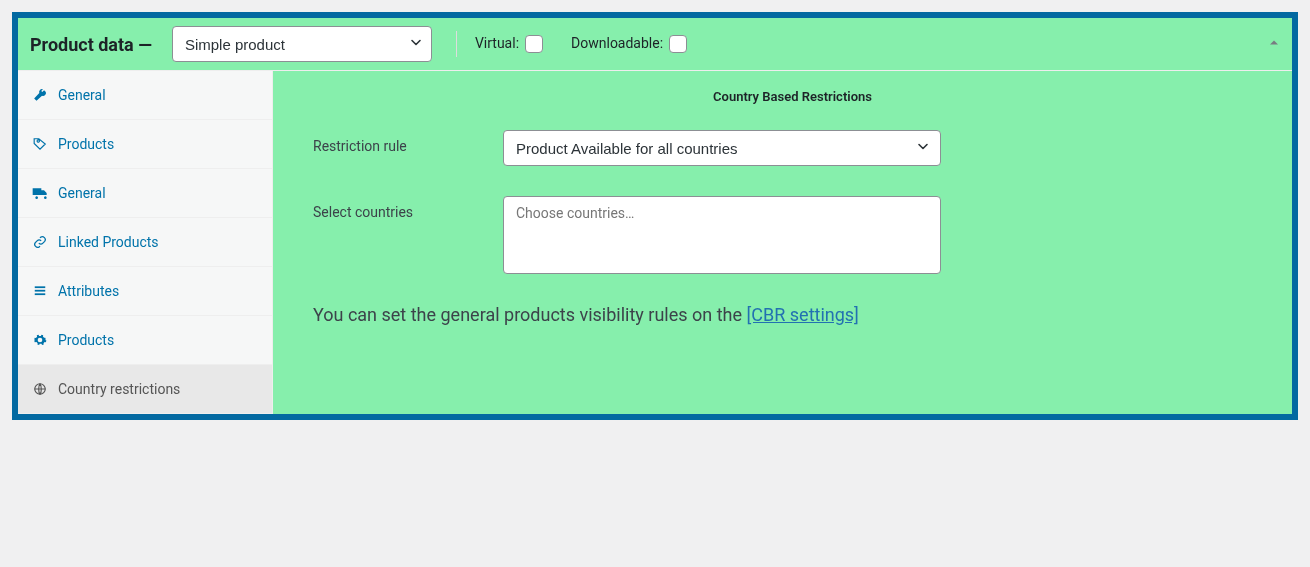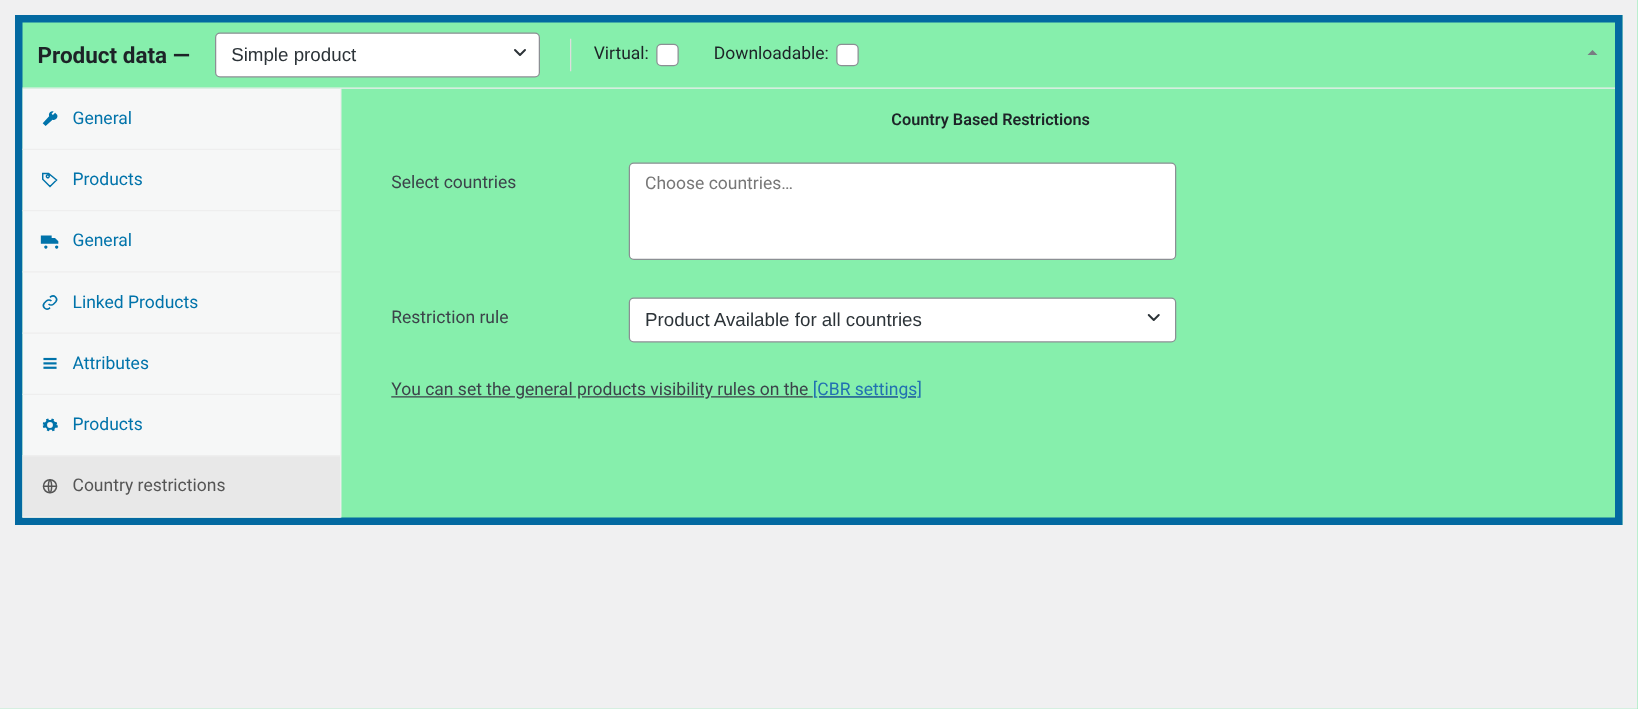--- a/index.html
+++ b/index.html
@@ -162,24 +162,23 @@
     width: 438px;
     min-height: 78px;
     border: 1px solid #8c8f94;
     border-radius: 4px;
     padding: 8px 12px;
     font-size: 14px;
     color: #777;
     background: #fff;
   }
   .hint {
-    font-size: 14px;
+    font-size: 18px;
     color: #3c434a;
     margin-top: 6px;
-    text-decoration: underline;
   }
   .hint a { color: #2271b1; text-decoration: underline; }
 </style>
 </head>
 <body>
 
 <div class="panel">
   <div class="panel-header">
     <span class="panel-title">Product data —</span>
     <span class="select-wrap">
@@ -269,38 +268,38 @@
             </svg>
         </span>
         <span>Country restrictions</span>
       </div>
     </div>
 
     <div class="content">
       <h3>Country Based Restrictions</h3>
 
       <div class="field-row">
-        <div class="field-label">Select countries</div>
-        <div class="multi-select">
-          <span>Choose countries…</span>
-        </div>
-      </div>
-
-      <div class="field-row">
         <div class="field-label">Restriction rule</div>
         <span class="rule-select-wrap">
           <select class="rule-select">
             <option>Product Available for all countries</option>
           </select>
           <span class="chev">
             <svg width="12" height="12" viewBox="0 0 12 12">
                 <path d="M2 4l4 4 4-4" stroke="currentColor" stroke-width="1.6" fill="none" stroke-linecap="round" stroke-linejoin="round"></path>
               </svg>
           </span>
         </span>
       </div>
 
+      <div class="field-row">
+        <div class="field-label">Select countries</div>
+        <div class="multi-select">
+          <span>Choose countries…</span>
+        </div>
+      </div>
+
       <p class="hint">
         <span>You can set the general products visibility rules on the </span><a href="#">[CBR settings]</a>
       </p>
     </div>
   </div>
 </div>
 
 </body></html>

